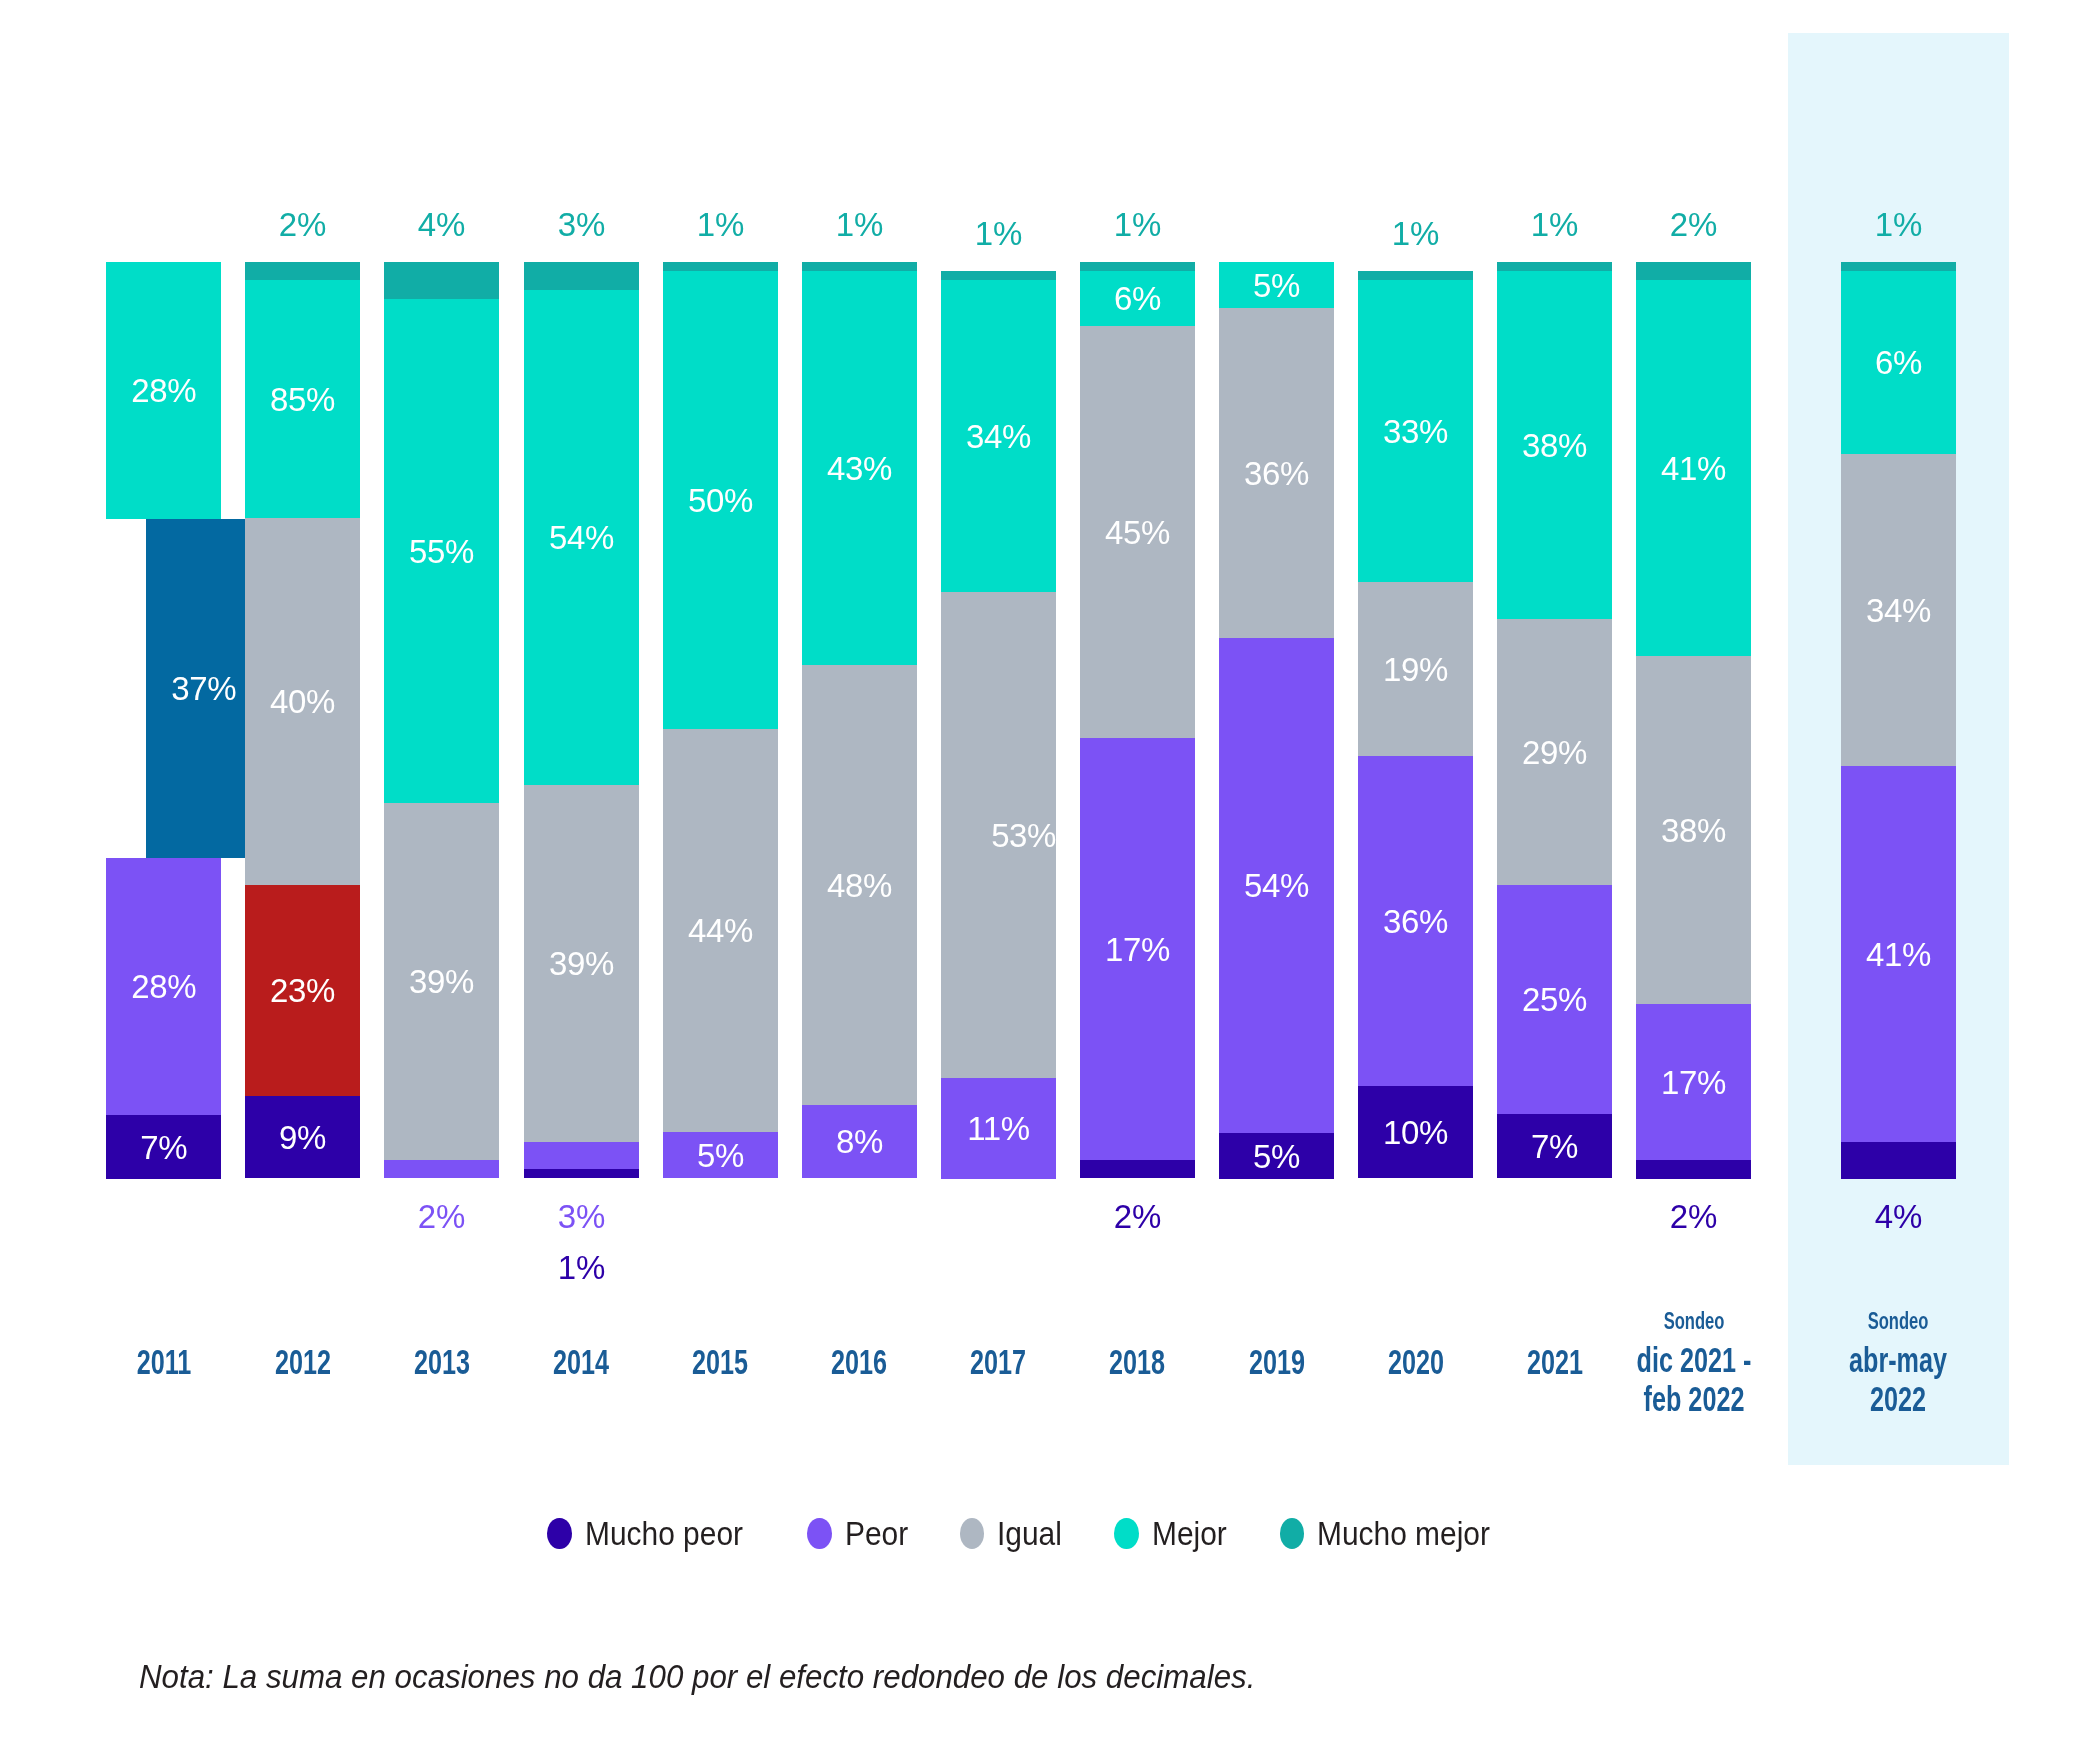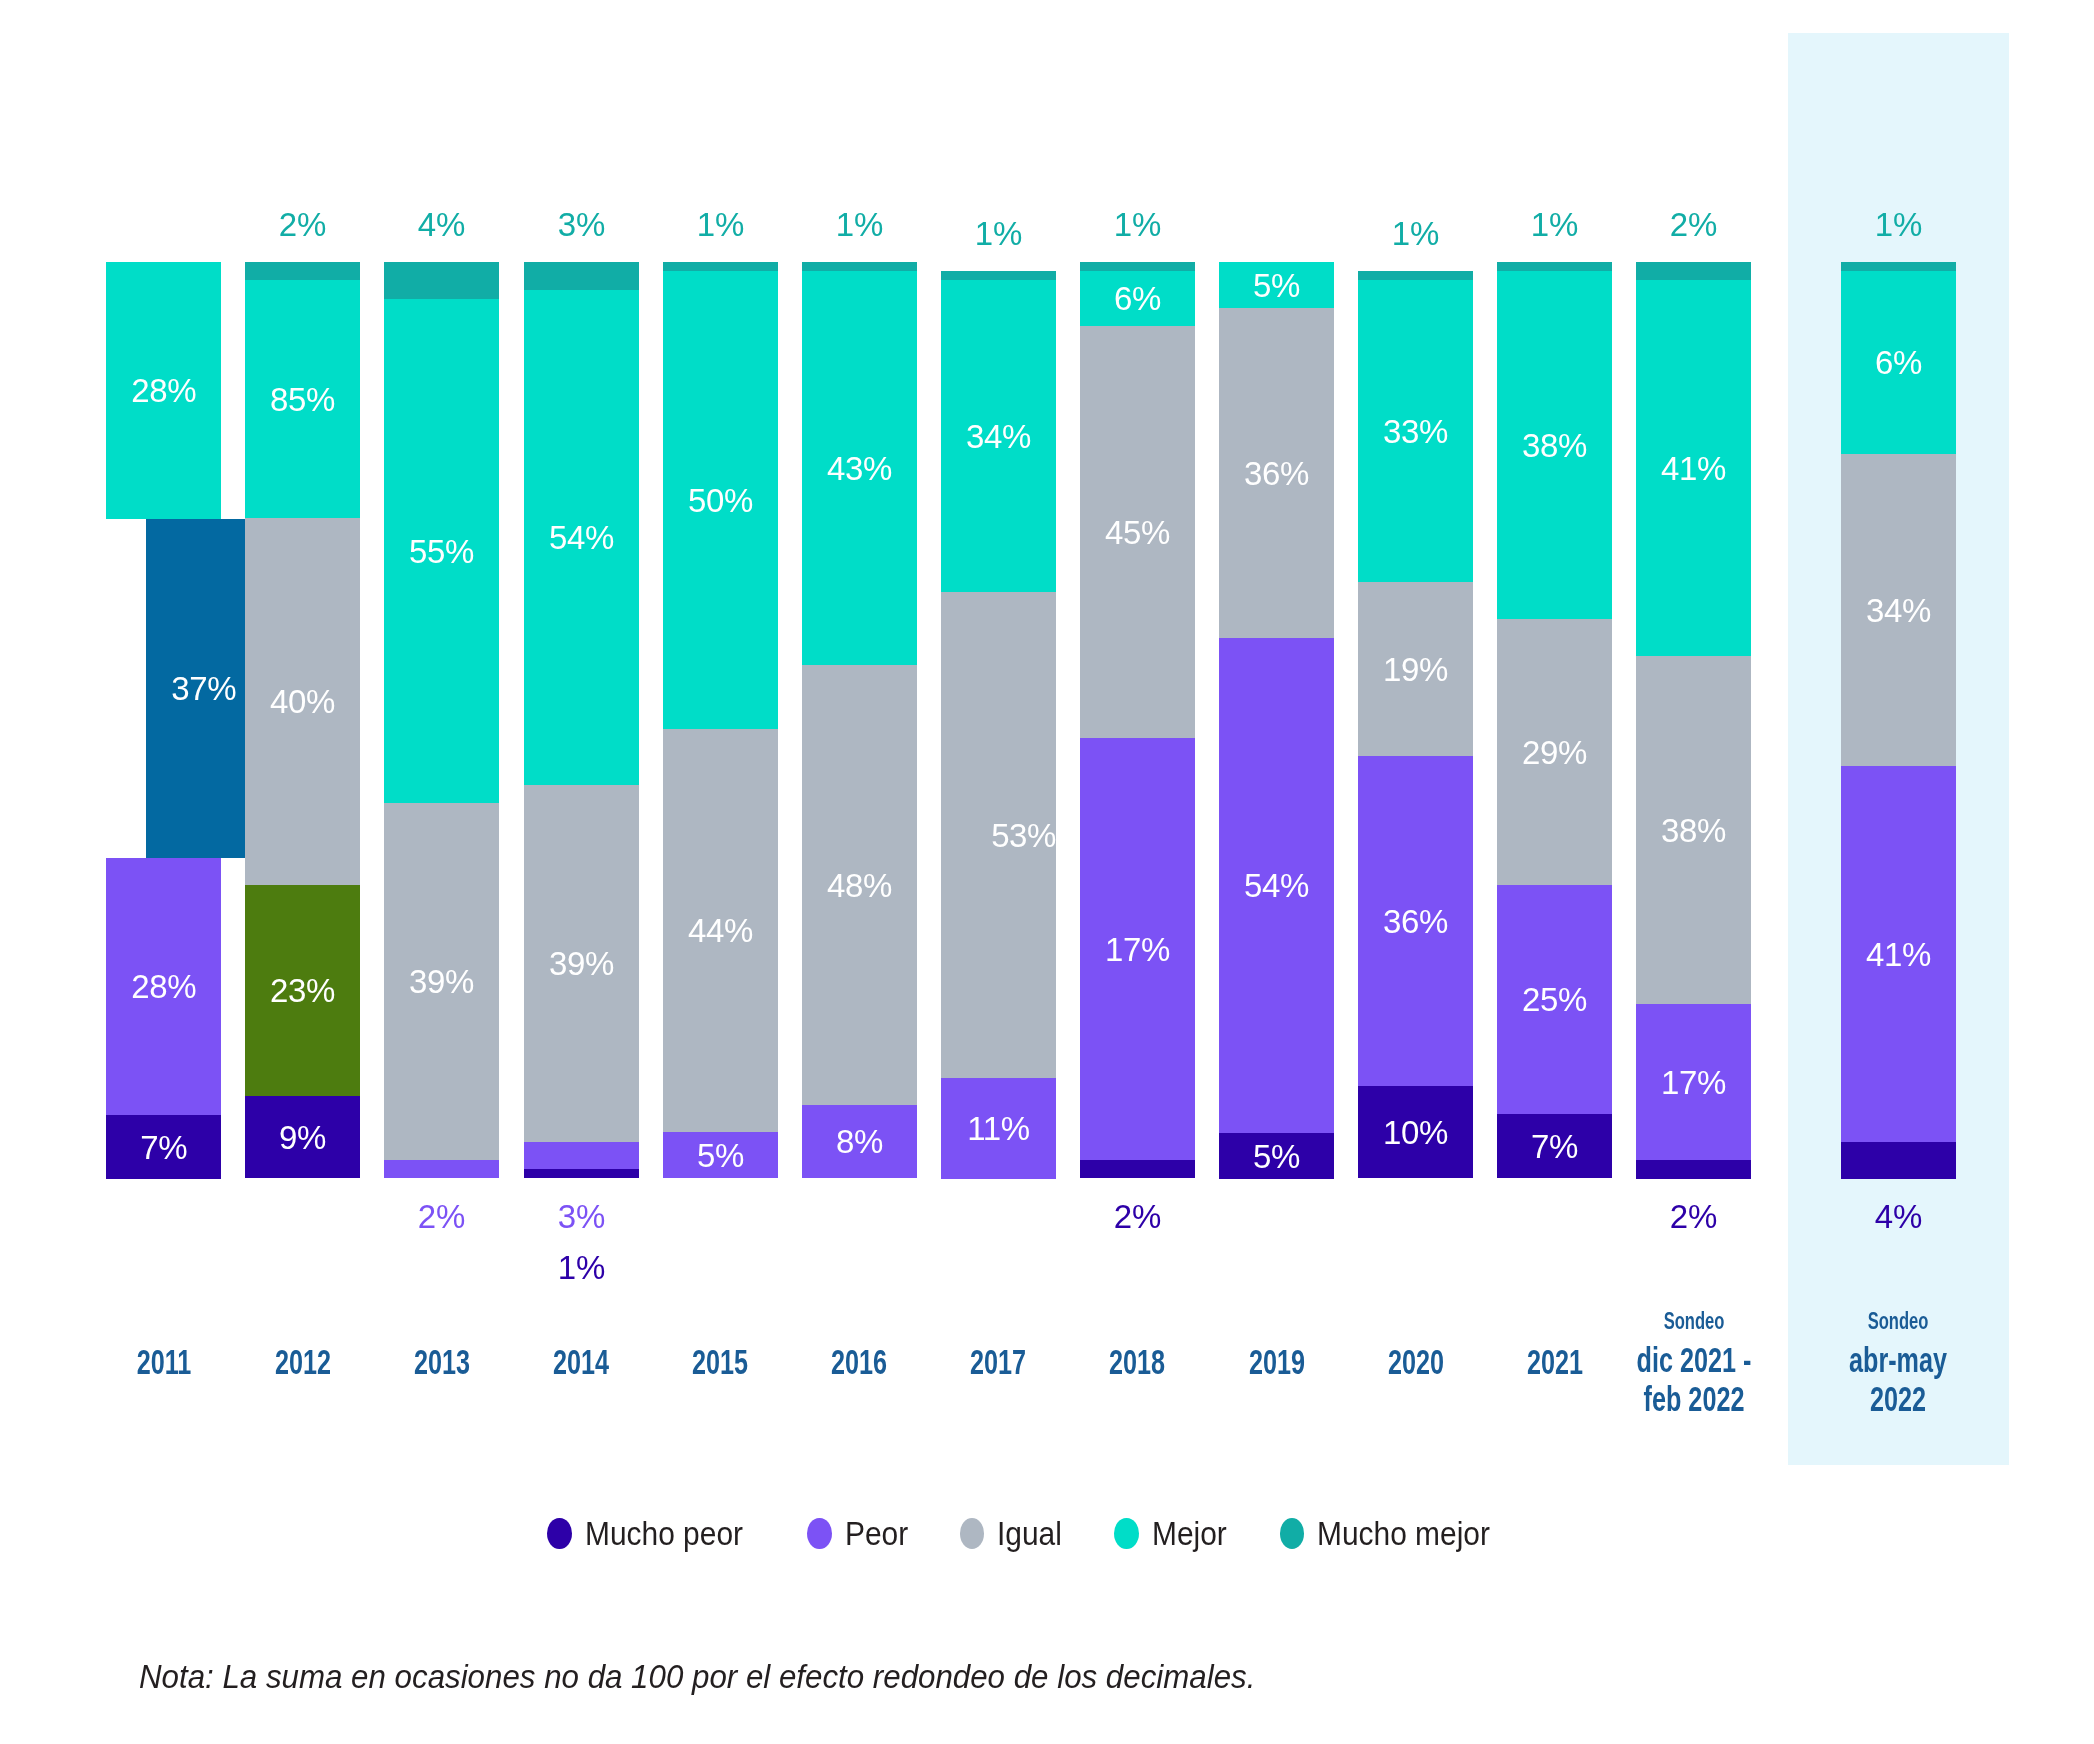--- a/index.html
+++ b/index.html
@@ -176,21 +176,21 @@
         <div class="bar-col" style="left: 147px; height: 1408px;">
           <div class="stack" style="top: 229px; height: 917px;">
             <span class="ext-label" style="color: rgb(17, 173, 166); top: -54px; left: 50%;">2%</span>
             <div class="seg" style="height: 18.3px; background: rgb(17, 173, 166);"></div>
             <div class="seg" style="height: 238px; background: rgb(0, 221, 200);">
               <span class="seg-label">85%</span>
             </div>
             <div class="seg" style="height: 367px; background: rgb(174, 183, 194);">
               <span class="seg-label">40%</span>
             </div>
-            <div class="seg" style="height: 211px; background: #4d7c0f;">
+            <div class="seg" style="height: 211px; background: #b91c1c;">
               <span class="seg-label">23%</span>
             </div>
             <div class="seg" style="height: 82px; background: rgb(45, 0, 168);">
               <span class="seg-label">9%</span>
             </div>
           </div>
         </div>
         <div class="bar-col" style="left: 286px; height: 1408px;">
           <div class="stack" style="top: 229px; height: 917px;">
             <span class="ext-label" style="color: rgb(17, 173, 166); top: -54px; left: 50%;">4%</span>

